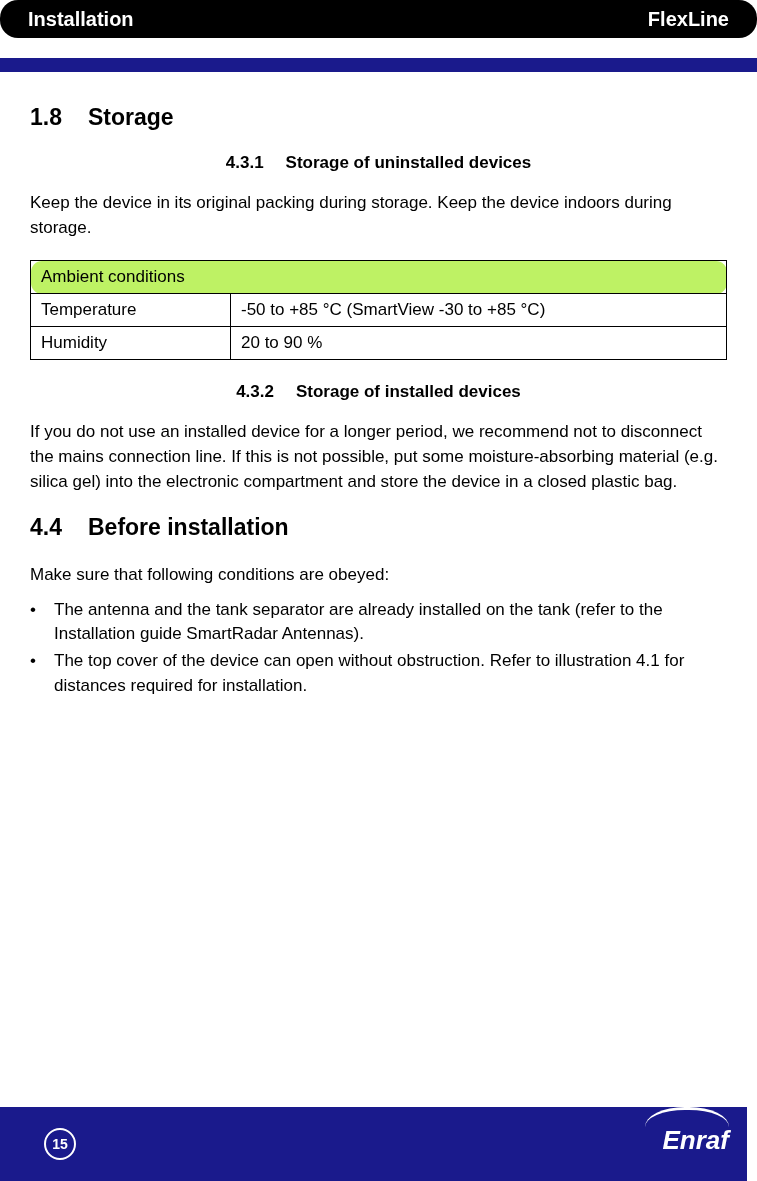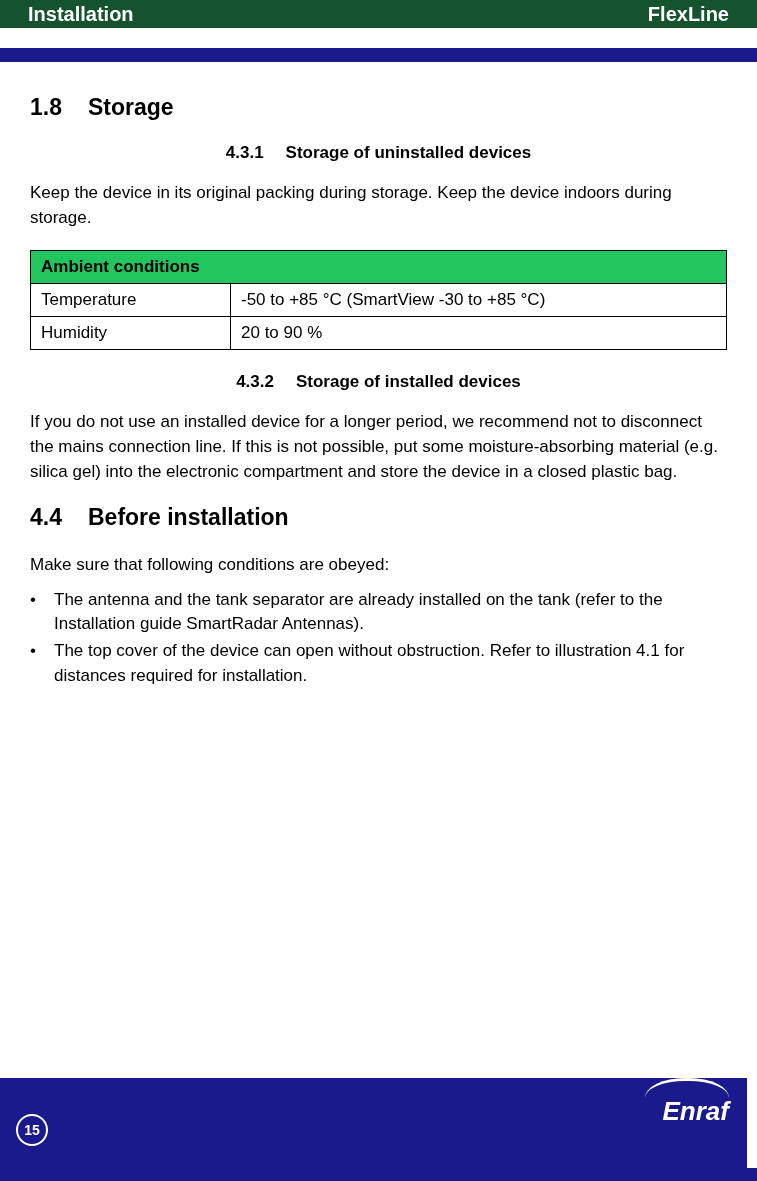--- a/index.html
+++ b/index.html
@@ -1,31 +1,31 @@
 <!DOCTYPE html>
 <html><head>
   <meta charset="utf-8">
   <style>
     * { box-sizing: border-box; margin: 0; padding: 0; }
     html, body { width: 757px; height: 1181px; background: #fff; font-family: Arial, Helvetica, sans-serif; color: #000; }
     .page { width: 757px; height: 1181px; display: flex; flex-direction: column; }
-    .header-bar { background: #14532d; color: #fff; height: 28px; display: flex; align-items: center; justify-content: space-between; padding: 0 28px; font-weight: bold; font-size: 20px; }
+    .header-bar { background: #000000; color: #fff; height: 38px; display: flex; align-items: center; justify-content: space-between; padding: 0 28px; font-weight: bold; font-size: 20px; border-radius: 18px; }
     .thin-bar { height: 14px; background: #1a1a8c; margin-top: 20px; }
     .content { flex: 1 1 auto; padding: 32px 30px 0 30px; }
     .h1 { font-size: 23px; font-weight: bold; margin-bottom: 22px; display: flex; gap: 26px; }
     .h2 { font-size: 17px; font-weight: bold; margin-bottom: 18px; display: flex; gap: 22px; justify-content: center; }
     .body-text { font-size: 17px; line-height: 1.45; margin-bottom: 20px; }
     table.cond { width: 100%; border-collapse: collapse; margin-bottom: 22px; }
     table.cond th, table.cond td { border: 1px solid #000; padding: 6px 10px; text-align: left; font-size: 17px; font-weight: normal; }
-    table.cond th { background: #22c55e; font-weight: bold; }
+    table.cond th { background: #bef264; font-weight: normal; border-radius: 11px; }
     table.cond .col1 { width: 200px; }
     ul.bullets { list-style: none; padding-left: 0; font-size: 17px; line-height: 1.45; }
     ul.bullets li { display: flex; margin-bottom: 2px; }
     ul.bullets li .dot { width: 24px; flex: 0 0 24px; }
-    .footer { height: 103px; background: #1a1a8c; position: relative; display: flex; align-items: center; padding: 0 16px; }
+    .footer { height: 74px; background: #1a1a8c; position: relative; display: flex; align-items: center; padding: 0 44px; }
     .page-num-circle { width: 32px; height: 32px; border: 2px solid #fff; border-radius: 50%; display: flex; align-items: center; justify-content: center; color: #fff; font-weight: bold; font-size: 14px; }
     .brand-logo { position: absolute; right: 28px; top: 0; color: #fff; font-style: italic; font-weight: bold; font-size: 26px; display: flex; flex-direction: column; align-items: flex-end; }
     .brand-arc { width: 84px; height: 20px; border-top: 3px solid #fff; border-radius: 60px 60px 0 0 / 30px 30px 0 0; margin-bottom: -2px; }
     .brand-end { position: absolute; right: 0; top: 0; width: 10px; height: 90px; background: #fff; }
   </style>
 </head>
 <body>
 
 <div class="page">
 

